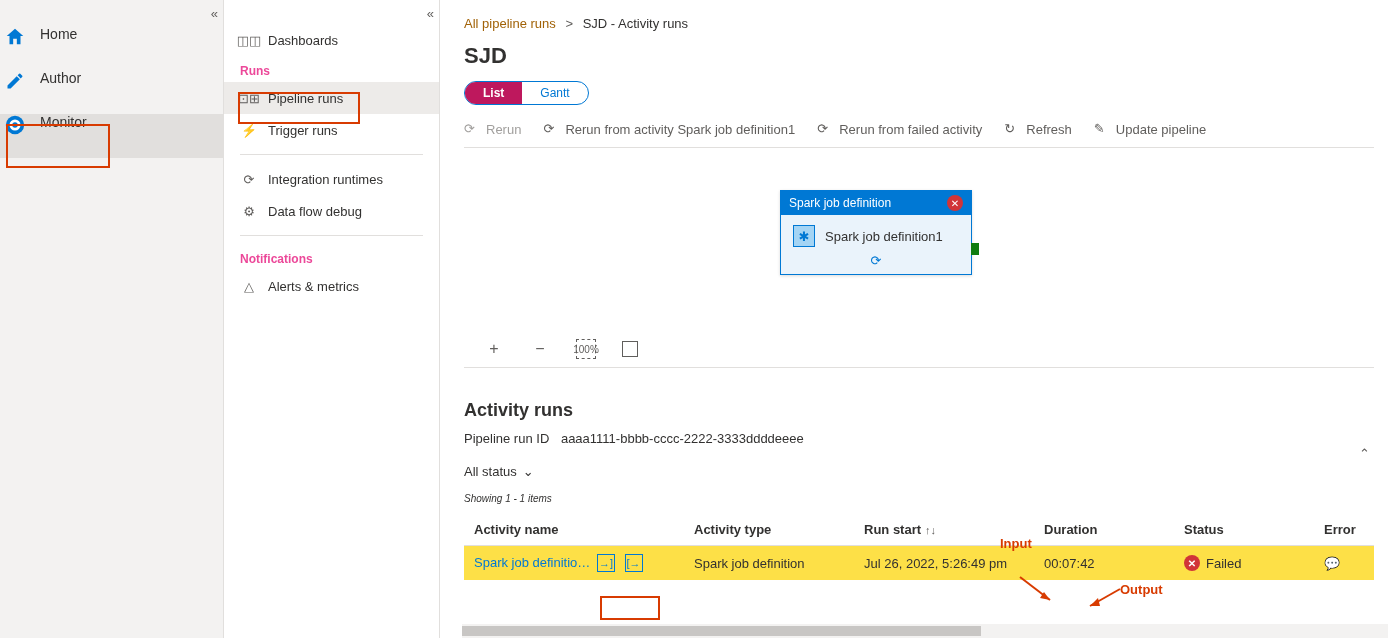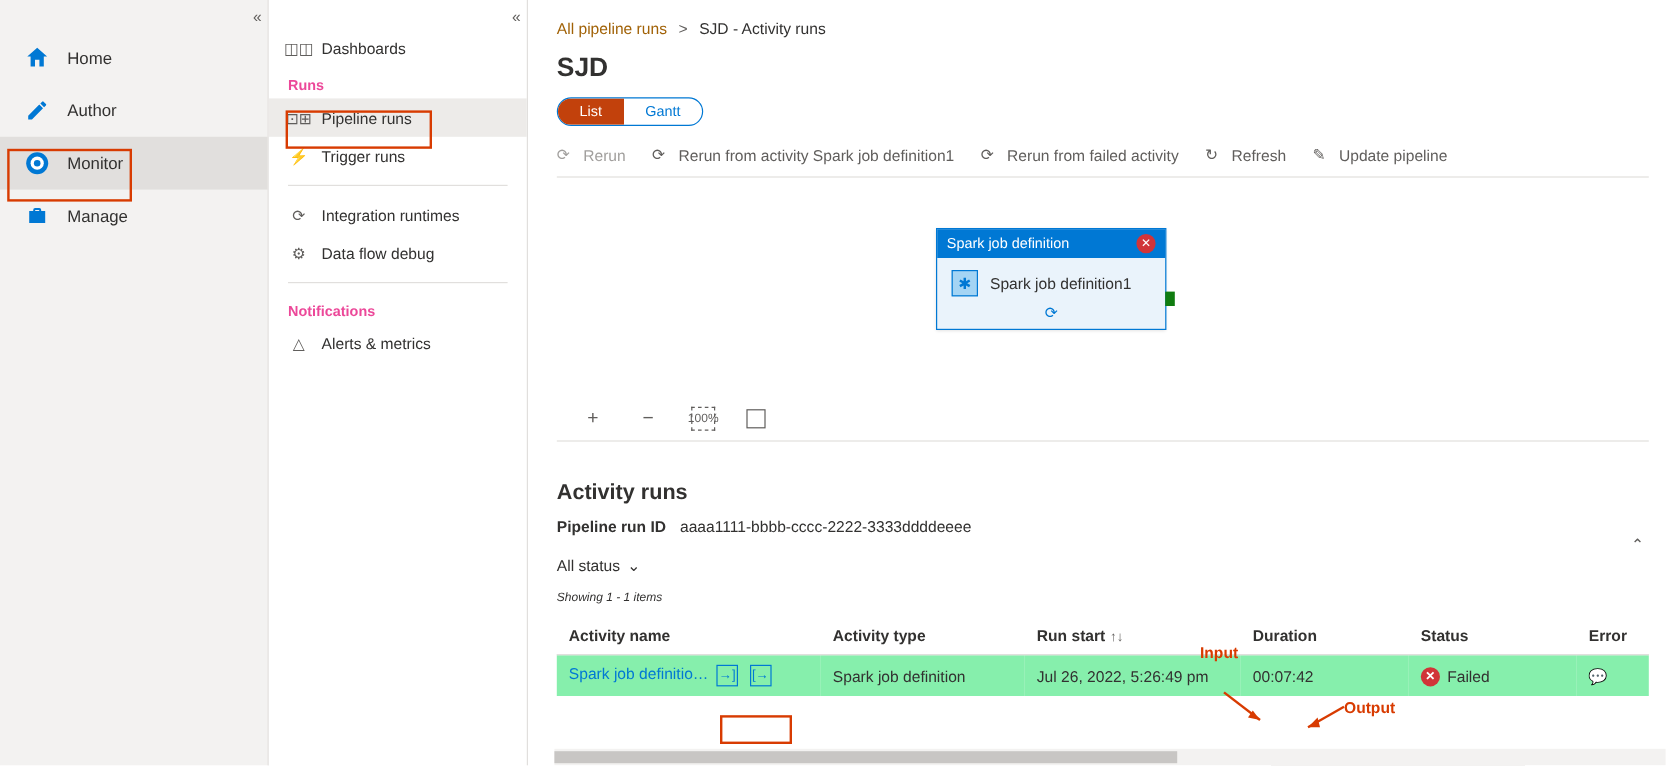--- a/index.html
+++ b/index.html
@@ -1,21 +1,21 @@
 <!DOCTYPE html>
 <html><head>
 <meta charset="utf-8">
 <style>
 * { box-sizing: border-box; margin: 0; padding: 0; }
 body { font-family: "Segoe UI", Arial, sans-serif; font-size: 13px; color: #323130; background: #fff; width: 1398px; height: 638px; overflow: hidden; display: flex; }
 .sidebar1 { width: 224px; background: #f3f2f1; border-right: 1px solid #e1dfdd; position: relative; }
 .sidebar2 { width: 216px; background: #fff; border-right: 1px solid #e1dfdd; position: relative; padding-top: 24px; }
 .main { flex: 1; padding: 12px 24px 0 24px; position: relative; overflow: hidden; }
 
-.nav1-item { display: flex; align-items: center; height: 44px; padding-left: 20px; gap: 14px; font-size: 14px; cursor: pointer; position: relative; }
+.nav1-item { display: flex; align-items: flex-start; height: 44px; padding-left: 4px; gap: 14px; font-size: 14px; cursor: pointer; position: relative; }
 .nav1-item.selected { background: #e1dfdd; }
 .nav1-icon { width: 22px; height: 22px; display: flex; align-items: center; justify-content: center; }
 .nav1-item .icon-home { fill: #0078d4; }
 .nav1-item .icon-author { fill: #0078d4; }
 .nav1-item .icon-monitor { fill: #0078d4; }
 .nav1-item .icon-manage { fill: #0078d4; }
 
 .redbox { border: 2px solid #d83b01; position: absolute; pointer-events: none; }
 .redbox-monitor { left: 6px; top: 124px; width: 104px; height: 44px; }
 .redbox-pipelineruns { left: 238px; top: 92px; width: 122px; height: 32px; }
@@ -27,21 +27,21 @@
 .nav2-divider { border-top: 1px solid #e1dfdd; margin: 8px 16px; }
 .nav2-icon { width: 18px; height: 18px; display: flex; align-items: center; justify-content: center; color: #605e5c; }
 
 .breadcrumb { font-size: 13px; padding: 4px 0; }
 .breadcrumb a { color: #a16207; text-decoration: none; cursor: pointer; }
 .breadcrumb .sep { margin: 0 6px; color: #605e5c; }
 .page-title { font-size: 22px; font-weight: 600; margin: 8px 0 12px 0; }
 
 .toggle-pill { display: inline-flex; border: 1px solid #0078d4; border-radius: 14px; overflow: hidden; height: 24px; align-items: center; }
 .toggle-pill .seg { padding: 0 18px; height: 100%; display: flex; align-items: center; font-size: 12px; cursor: pointer; }
-.toggle-pill .seg.active { background: #c2410c; color: #fff; font-weight: 400; }
+.toggle-pill .seg.active { background: #be185d; color: #fff; font-weight: 700; }
 .toggle-pill .seg.inactive { color: #0078d4; }
 
 .toolbar { display: flex; gap: 22px; align-items: center; margin-top: 16px; border-bottom: 1px solid #e1dfdd; padding-bottom: 10px; }
 .toolbar .tb-btn { display: flex; align-items: center; gap: 6px; color: #605e5c; font-size: 13px; cursor: pointer; }
 .toolbar .tb-btn.disabled { color: #a19f9d; cursor: default; }
 .tb-icon { width: 16px; height: 16px; }
 
 .canvas-area { position: relative; height: 220px; border-bottom: 1px solid #e1dfdd; }
 .activity-card { position: absolute; left: 316px; top: 42px; width: 192px; border: 1px solid #0078d4; background: #eaf3fb; box-shadow: 0 1px 3px rgba(0,0,0,0.15); }
 .activity-card .hdr { background: #0078d4; color: #fff; font-size: 12px; padding: 4px 8px; display: flex; justify-content: space-between; align-items: center; }
@@ -50,30 +50,30 @@
 .activity-card .ftr { text-align: center; padding-bottom: 6px; color: #0078d4; }
 .activity-card .node-icon { width: 22px; height: 22px; background: #a4d4f4; border: 1px solid #0078d4; display: flex; align-items: center; justify-content: center; color: #0078d4; }
 .green-handle { position: absolute; width: 8px; height: 12px; background: #107c10; }
 .green-handle.r { right: -8px; top: 52px; }
 
 .canvas-tools { position: absolute; bottom: 8px; left: 20px; display: flex; gap: 26px; align-items: center; color: #605e5c; }
 .canvas-tools .ct { width: 20px; height: 20px; display: flex; align-items: center; justify-content: center; cursor: pointer; font-size: 16px; }
 
 .section-title { font-size: 18px; font-weight: 600; margin-top: 32px; }
 .runid-row { margin-top: 10px; font-size: 13px; }
-.runid-row .lbl { font-weight: 700; margin-right: 8px; }
+.runid-row .lbl { font-weight: 400; margin-right: 8px; }
 
 .filter-row { margin-top: 18px; }
 .filter-dd { display: inline-flex; align-items: center; gap: 6px; font-size: 13px; cursor: pointer; }
 
 .count-row { margin-top: 14px; font-size: 10px; font-style: italic; }
 
 .tbl { width: 100%; margin-top: 10px; border-collapse: collapse; font-size: 13px; }
 .tbl th { text-align: left; padding: 8px 10px; font-weight: 600; color: #323130; border-bottom: 1px solid #e1dfdd; }
-.tbl td { padding: 8px 10px; background: #86efac; }
+.tbl td { padding: 8px 10px; background: #fde047; }
 .tbl td.linkcell { color: #0078d4; }
 .tbl .sort-icon { font-size: 11px; margin-left: 4px; color: #605e5c; }
 .io-icon { display: inline-flex; width: 18px; height: 18px; border: 1px solid #0078d4; color: #0078d4; align-items: center; justify-content: center; margin: 0 3px; font-size: 11px; cursor: pointer; }
 .status-failed { color: #323130; display: inline-flex; align-items: center; gap: 6px; }
 .status-failed .dot { width: 16px; height: 16px; border-radius: 50%; background: #d13438; color: #fff; display: flex; align-items: center; justify-content: center; font-size: 10px; font-weight: bold; }
 .error-icon { color: #0078d4; }
 
 .annot { position: absolute; color: #d83b01; font-size: 13px; font-weight: 600; pointer-events: none; }
 .annot-input { left: 560px; top: 536px; }
 .annot-output { left: 680px; top: 582px; }
@@ -109,28 +109,20 @@
   </div>
   <div class="nav1-item selected">
     <span class="nav1-icon">
       <svg viewBox="0 0 24 24" width="22" height="22" class="icon-monitor">
           <circle cx="12" cy="12" r="10" fill="#0078d4"></circle>
           <circle cx="12" cy="12" r="6" fill="#fff"></circle>
           <circle cx="12" cy="12" r="3" fill="#0078d4"></circle>
         </svg>
     </span>
     <span>Monitor</span>
-  </div>
-  <div class="nav1-item">
-    <span class="nav1-icon">
-      <svg viewBox="0 0 24 24" width="20" height="20" class="icon-manage">
-          <path d="M10 4h4a2 2 0 012 2v1h4v12H4V7h4V6a2 2 0 012-2zm0 3h4V6h-4v1z"></path>
-        </svg>
-    </span>
-    <span>Manage</span>
   </div>
 </div>
 
 <div class="sidebar2">
   <span class="chev-collapse">«</span>
   <div class="nav2-item">
     <span class="nav2-icon">◫◫</span>
     <span>Dashboards</span>
   </div>
   <div class="nav2-section">Runs</div>

